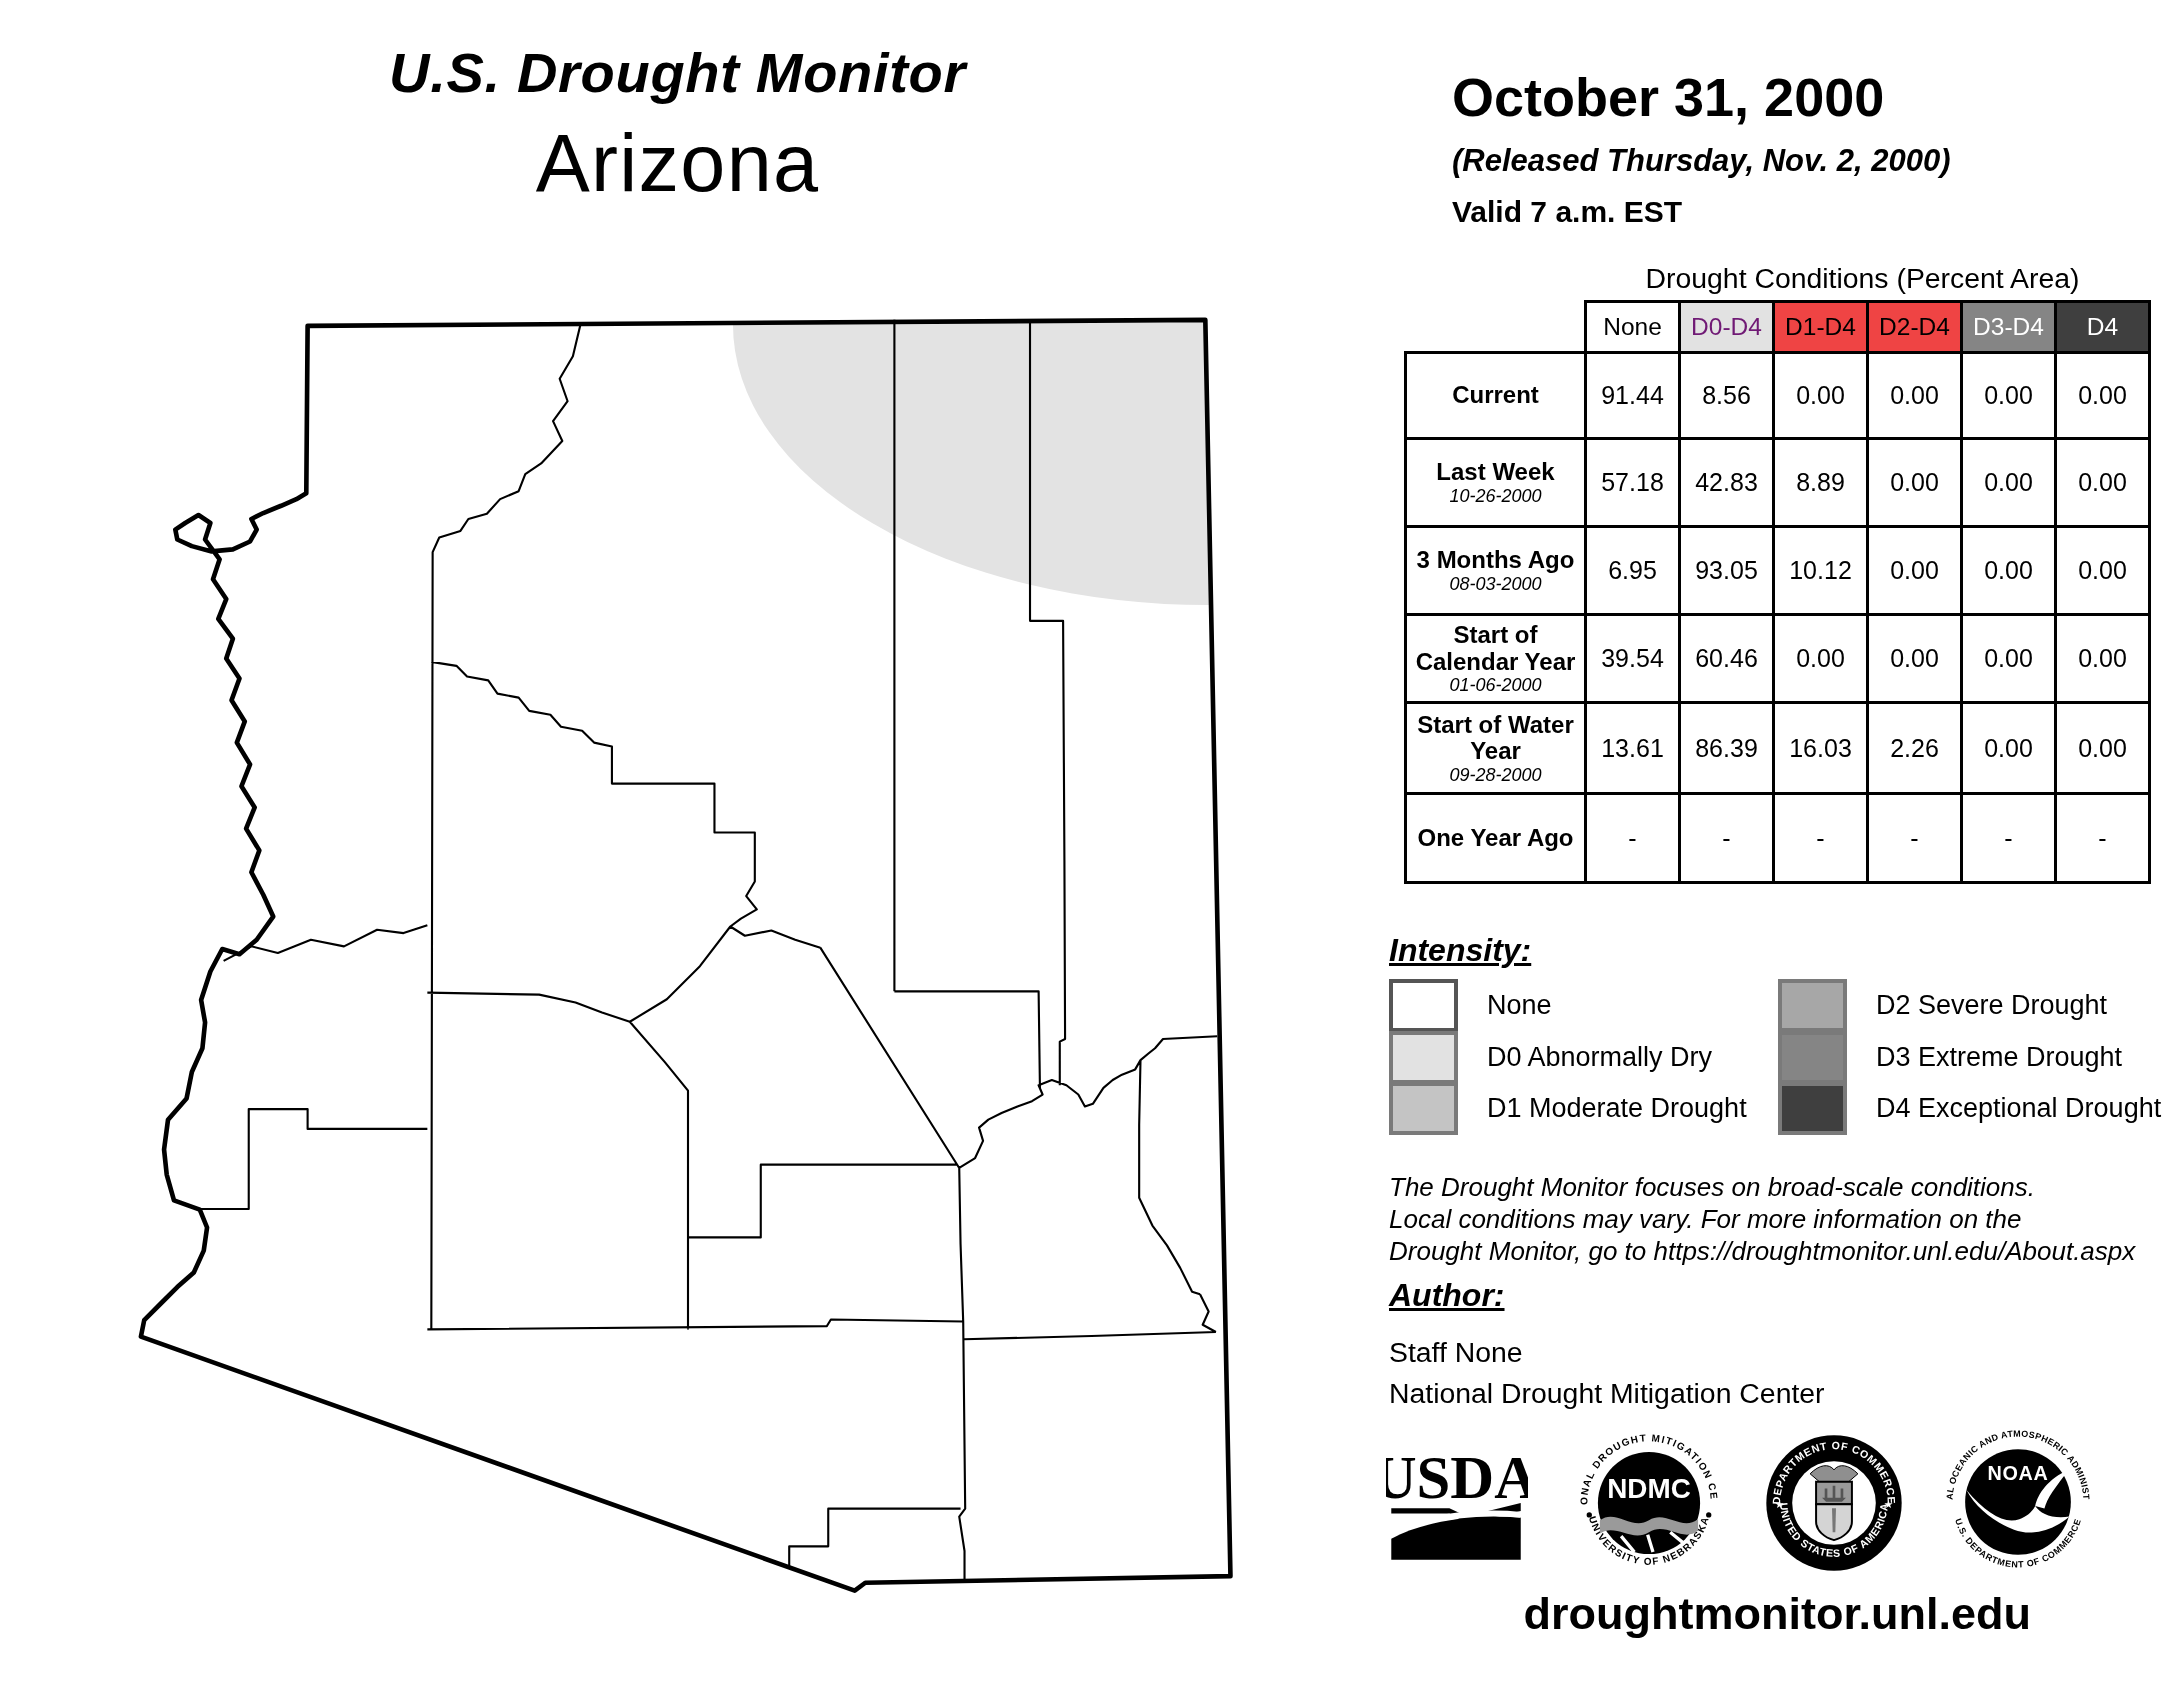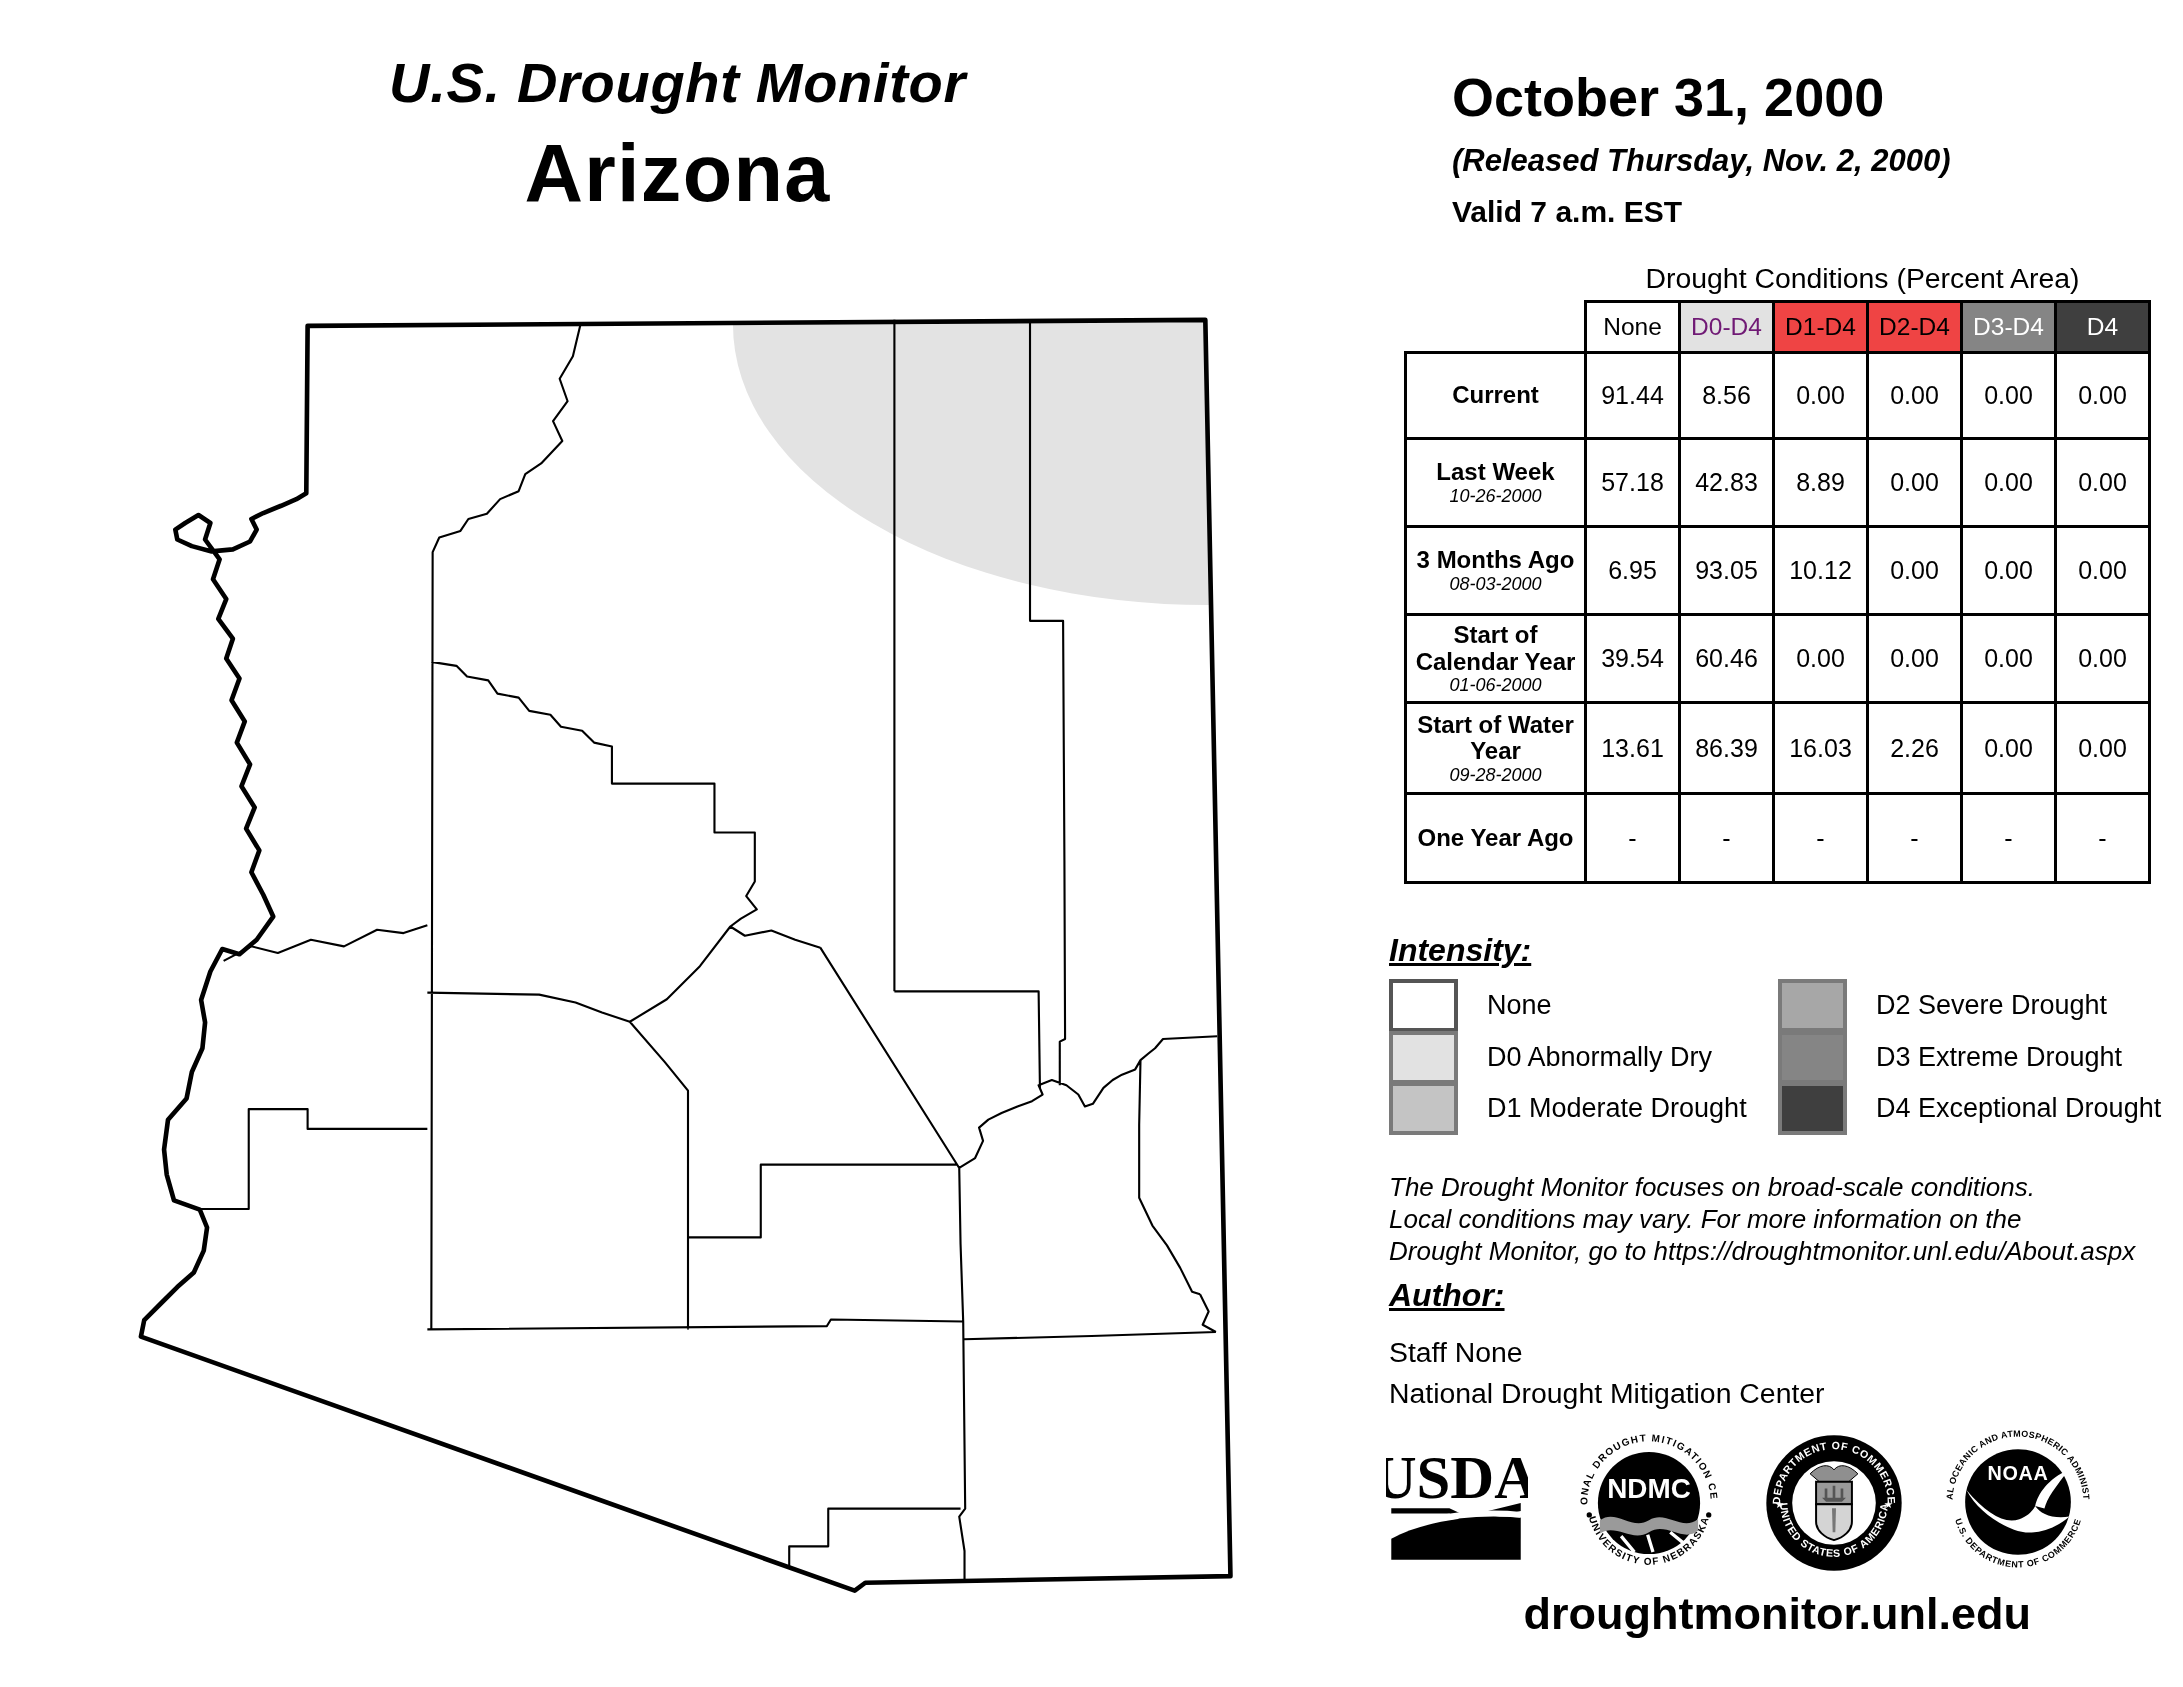--- a/index.html
+++ b/index.html
@@ -4,22 +4,22 @@
 <style>
   html,body{margin:0;padding:0;}
   body{
     width:2183px;height:1687px;position:relative;background:#ffffff;
     font-family:"Liberation Sans", sans-serif;color:#000;overflow:hidden;
   }
   .abs{position:absolute;}
 
   
   .title-block{left:165px;top:40px;width:1025px;text-align:center;}
-  .title-line1{font-size:56px;font-weight:bold;font-style:italic;letter-spacing:0.7px;margin-top:10px;}
-  .title-state{font-size:81px;font-weight:bold;margin-top:12px;letter-spacing:1.3px;}
+  .title-line1{font-size:56px;font-weight:bold;font-style:italic;letter-spacing:0.7px;}
+  .title-state{font-size:81px;font-weight:normal;margin-top:12px;letter-spacing:1.3px;}
   .date-block{left:1452px;top:66px;width:675px;text-align:left;}
   .date-main{font-size:54px;font-weight:bold;}
   .date-released{font-size:31px;font-weight:bold;font-style:italic;margin-top:14.6px;}
   .date-valid{font-size:30px;font-weight:bold;margin-top:16px;}
   .dc-title{left:1594px;top:262px;width:537px;text-align:center;font-size:28.4px;}
 
   
   table.dm{border-collapse:collapse;position:absolute;left:1404px;top:300px;table-layout:fixed;}
   table.dm th, table.dm td{border:3.3px solid #000;padding:0;text-align:center;vertical-align:middle;}
   table.dm th{width:91px;height:48px;font-size:24.5px;font-weight:normal;}

